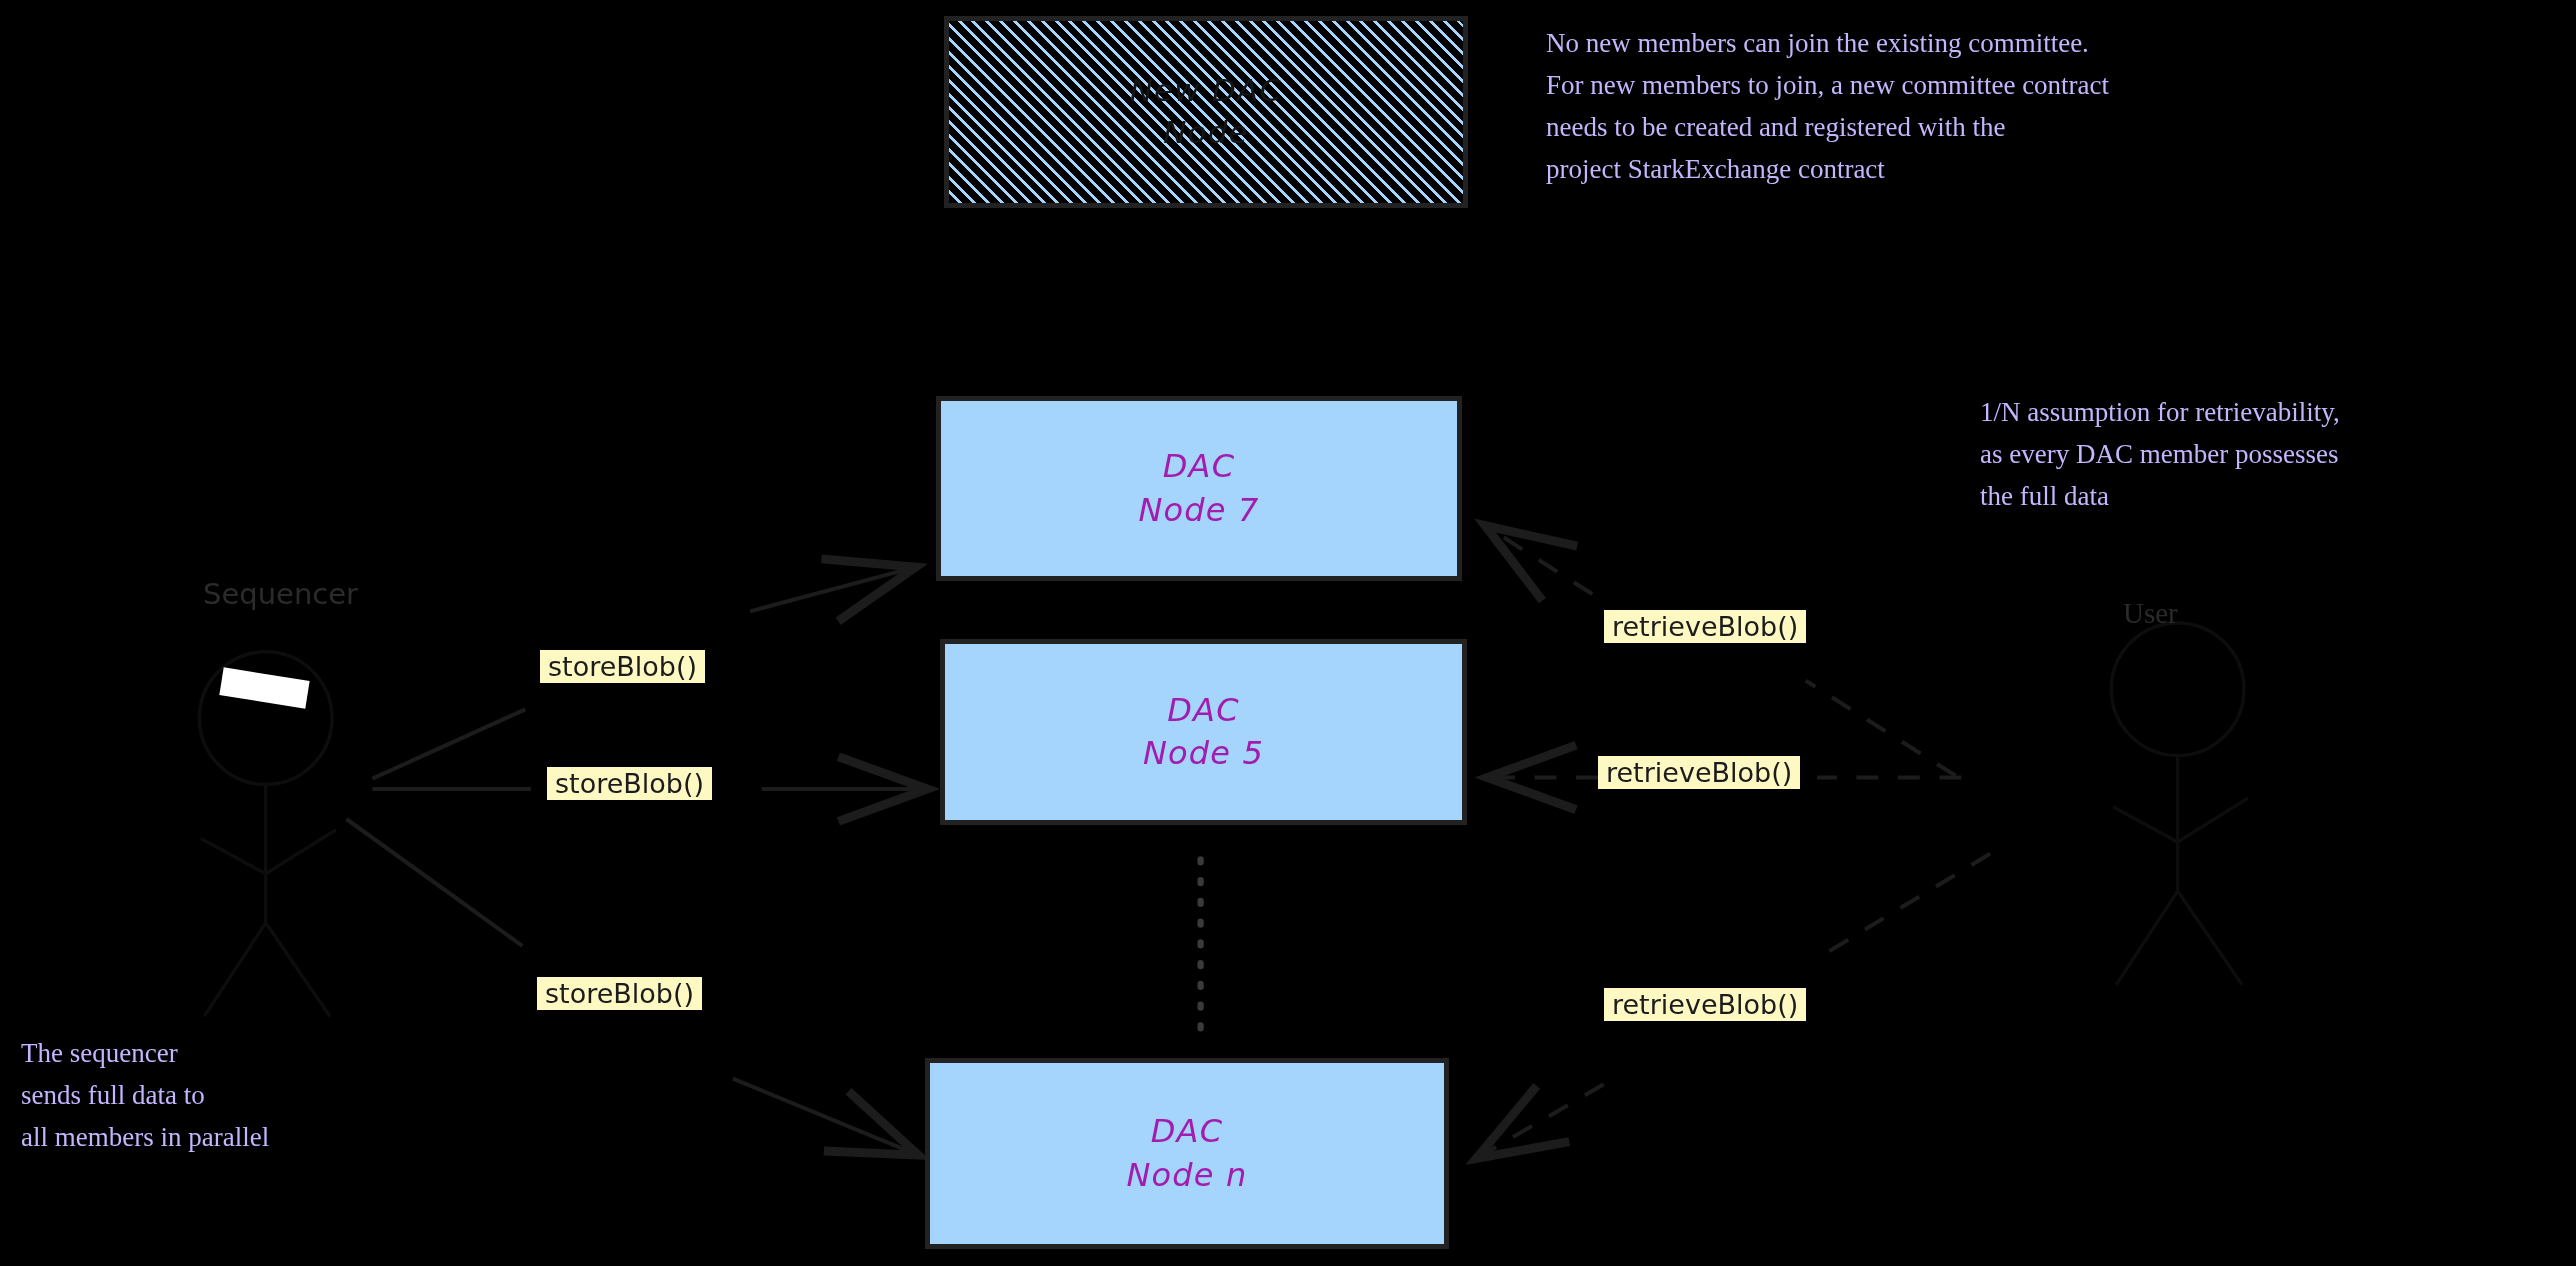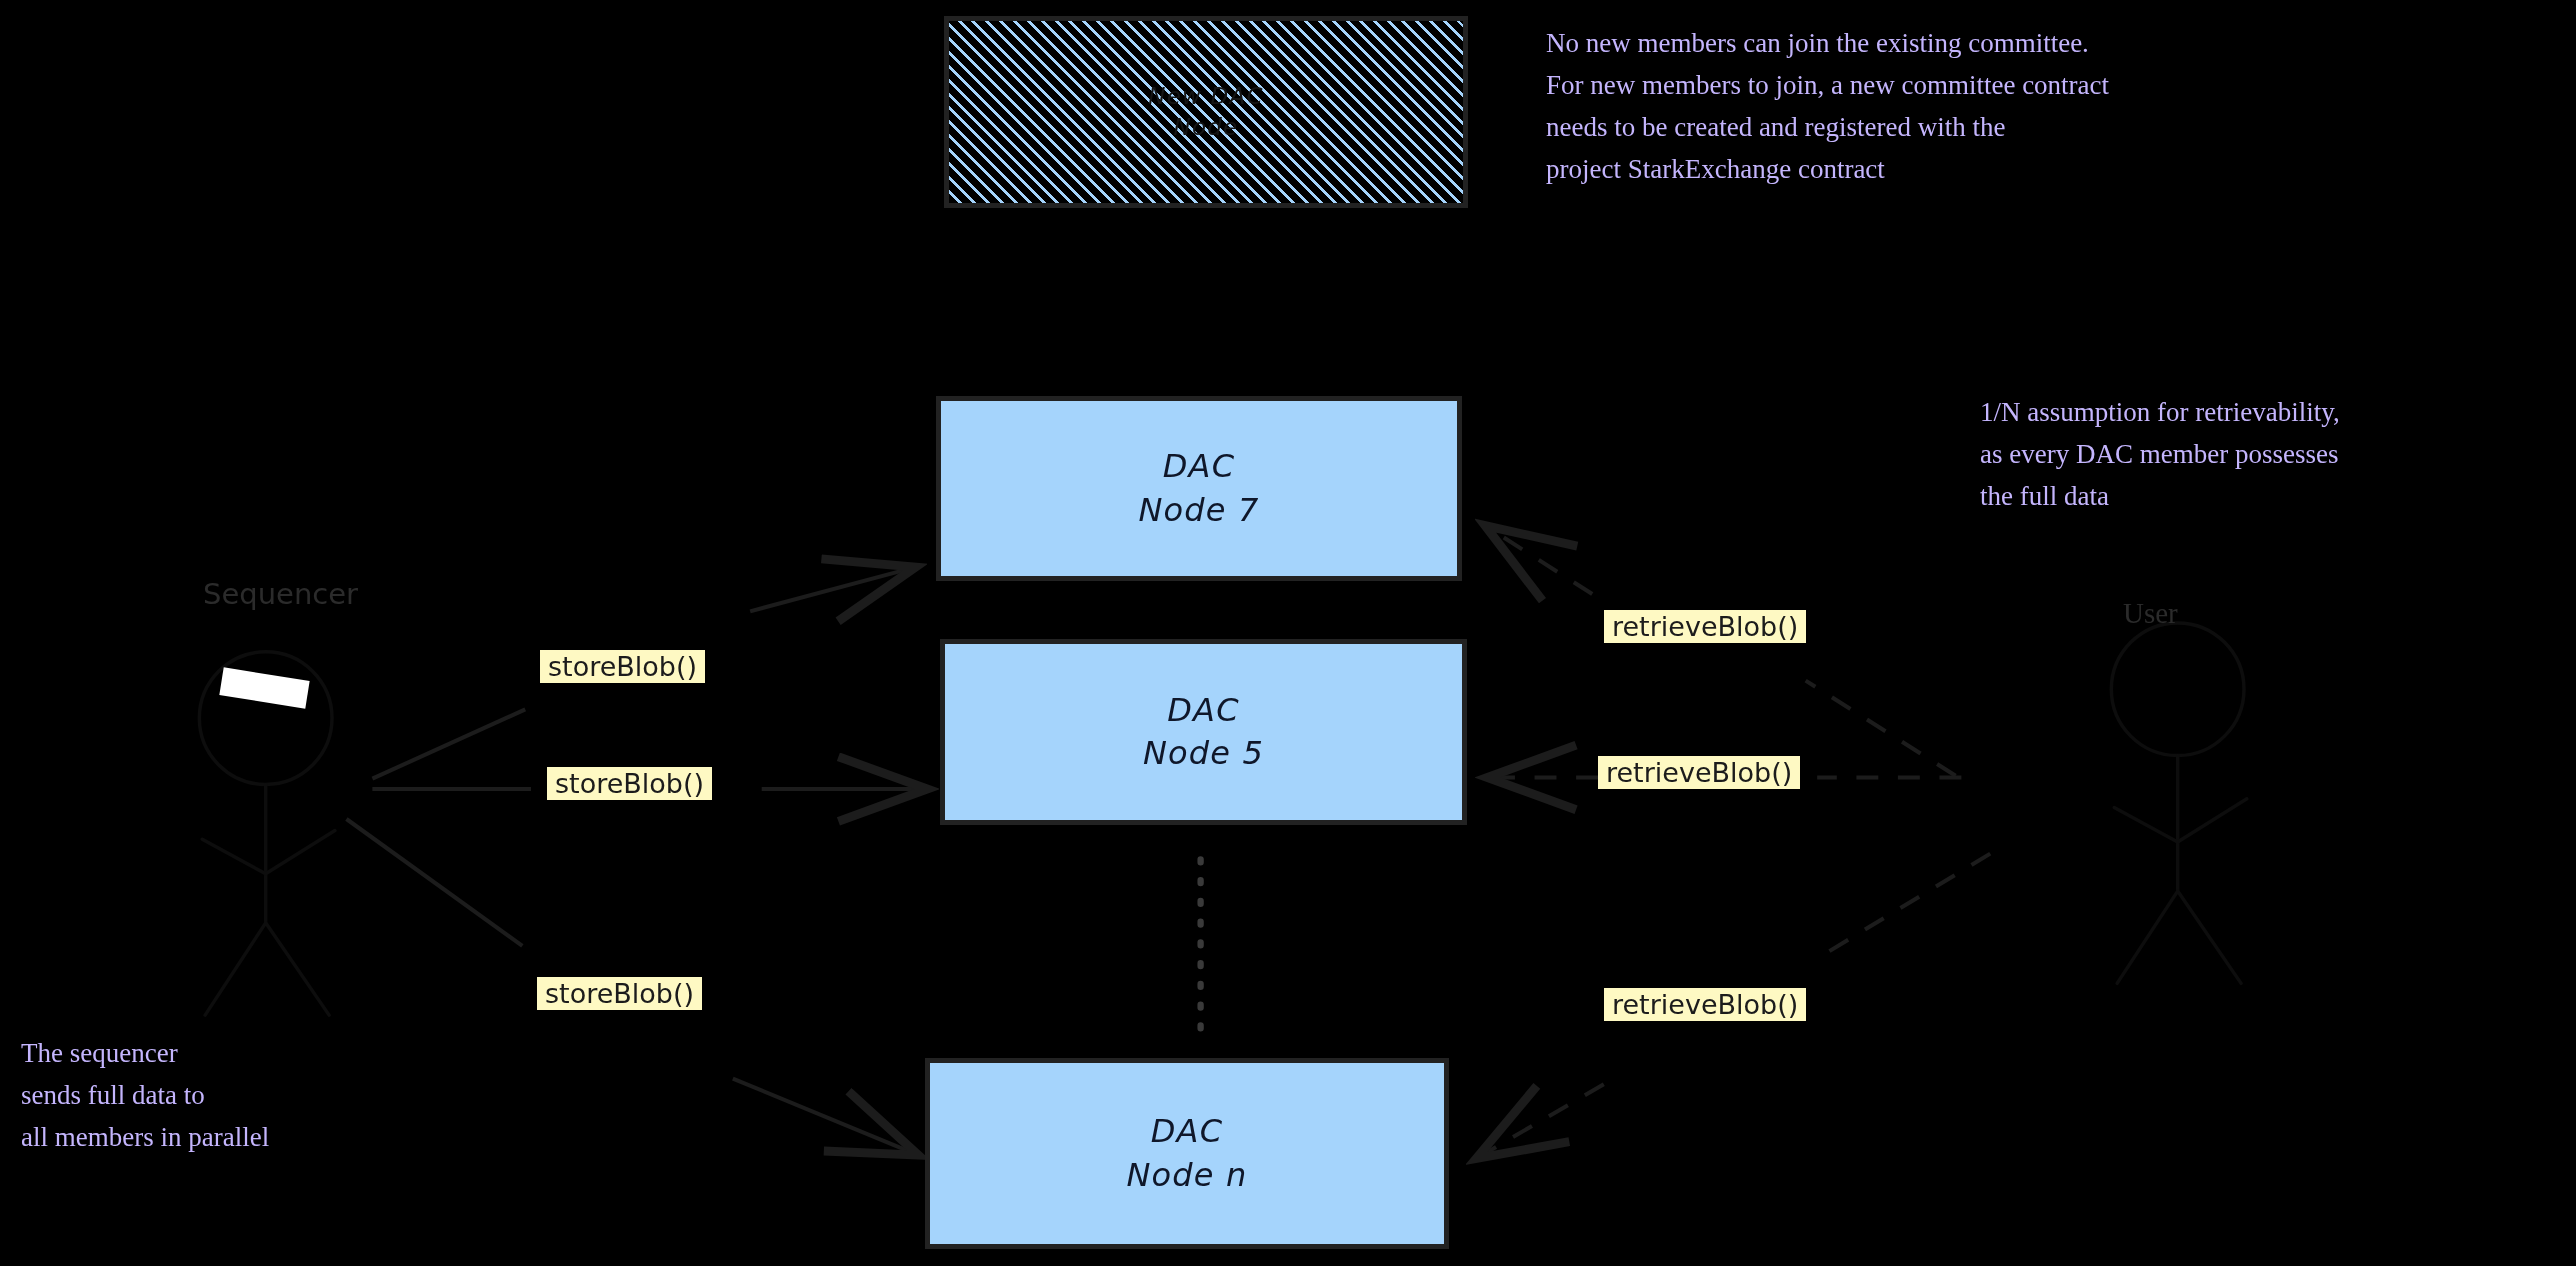--- a/index.html
+++ b/index.html
@@ -1,26 +1,26 @@
 <!DOCTYPE html>
 <html style="font-size:9.2px"><head>
 <meta charset="utf-8">
 <style>
   html,body{margin:0;padding:0;background:#000;}
   #stage{position:relative;width:2576px;height:1266px;background:#000;overflow:hidden;
          font-family:"DejaVu Sans",sans-serif;}
   #svg{position:absolute;left:0;top:0;width:2576px;height:1266px;}
   .node-box{position:absolute;background:#a5d4fc;border:5.2px solid #222;box-sizing:border-box;
             display:flex;flex-direction:column;align-items:center;justify-content:center;}
-  .node-box .ln{color:#0f172a;font-size:32px;line-height:1.35;letter-spacing:1.2px;
+  .node-box .ln{color:#a21caf;font-size:32px;line-height:1.35;letter-spacing:1.2px;
                 font-family:"DejaVu Sans",sans-serif;font-style:italic;white-space:nowrap;}
   .hatch-box{position:absolute;border:5.2px solid #222;box-sizing:border-box;
              background:repeating-linear-gradient(45deg,#000 0 7px,#a5d4fc 7px 9.8px);
              display:flex;flex-direction:column;align-items:center;justify-content:center;}
-  .hatch-box .ln{color:#151515;font-size:23px;line-height:1.35;font-style:italic;
+  .hatch-box .ln{color:#151515;font-size:31px;line-height:1.35;font-style:italic;
                  letter-spacing:1.2px;white-space:nowrap;}
   .note{position:absolute;color:#c4b5fd;font-size:27px;line-height:1.55;white-space:pre-line;
         font-family:Liberation Serif, serif;}
   .actor-label{position:absolute;color:#2b2b2b;font-size:29px;white-space:nowrap;
                font-family:"DejaVu Sans",sans-serif;}
   .edge-label{position:absolute;color:#1c1c1c;font-size:27px;white-space:nowrap;
               background:#fef9c3;padding:1.2px 8px;font-family:"DejaVu Sans",sans-serif;}
   .white-card{position:absolute;background:#fff;transform:rotate(9deg);}
 </style>
 </head>

